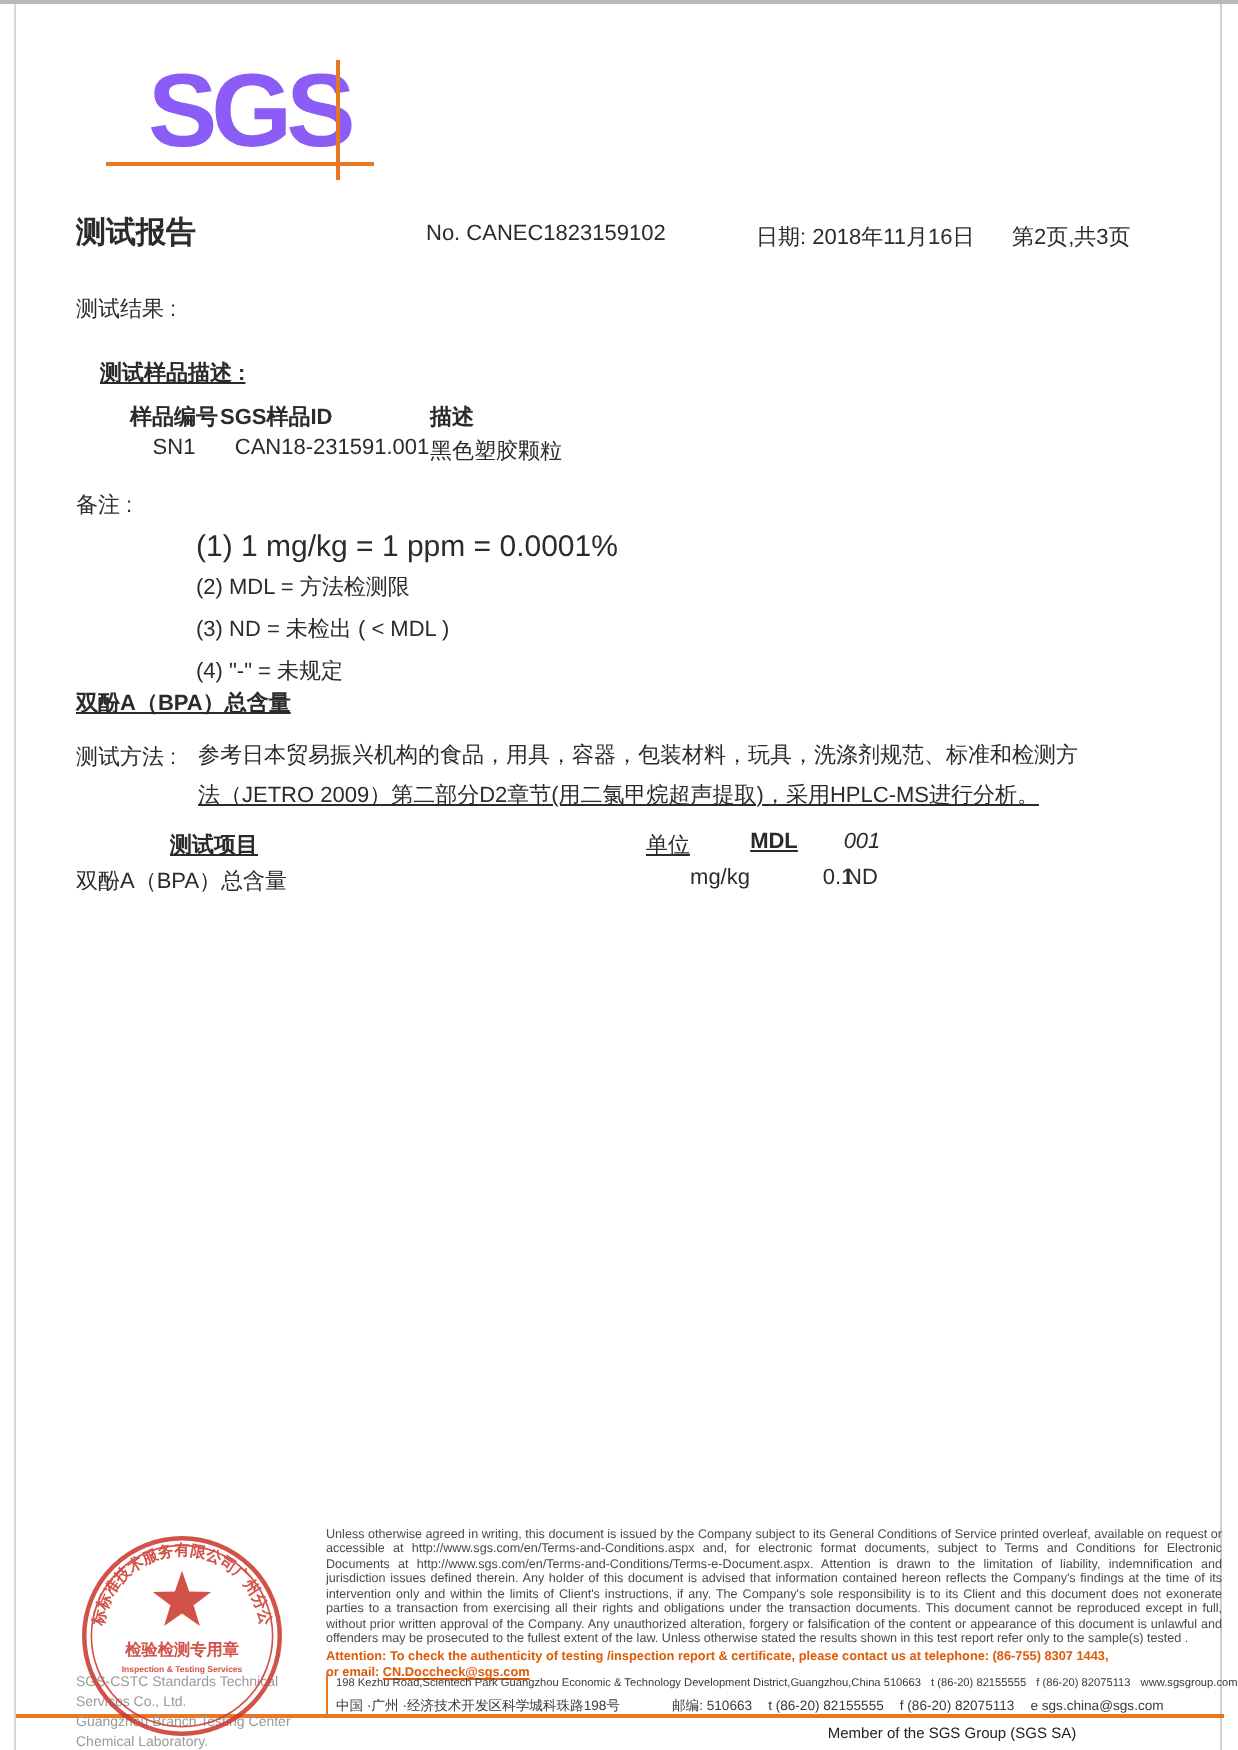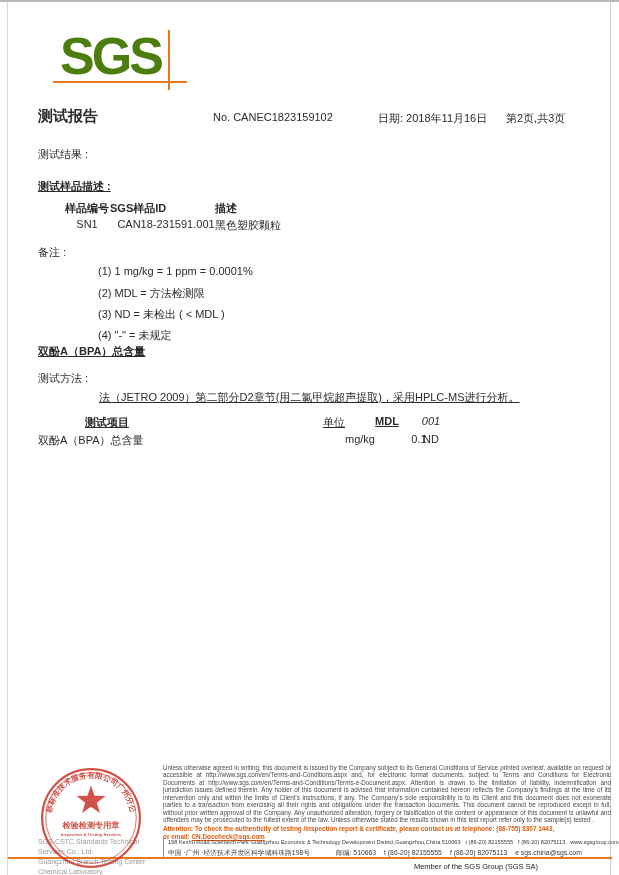--- a/index.html
+++ b/index.html
@@ -4,40 +4,40 @@
 <style>
   html,body{margin:0;padding:0;background:#e9e9e9;}
   .page{position:relative;width:619px;height:875px;background:#ffffff;overflow:hidden;
         font-family:"Liberation Sans","DejaVu Sans",sans-serif;color:#2b2b2b;}
   .abs{position:absolute;}
   
   .top-bar{left:0;top:0;width:619px;height:2px;background:#b9b9b9;}
   .left-line{left:7px;top:2px;width:1px;height:873px;background:#d8d8d8;}
   .right-line{left:610px;top:2px;width:1px;height:873px;background:#cfcfcf;}
   
-  .logo-text{left:60px;top:30px;font-size:52px;font-weight:700;letter-spacing:-3px;
-             color:#4d7c0f;line-height:1;}
+  .logo-text{left:74px;top:30px;font-size:52px;font-weight:700;letter-spacing:-3px;
+             color:#8b5cf6;line-height:1;}
   .logo-vline{left:168px;top:30px;width:2px;height:60px;background:#e87722;}
   .logo-hline{left:53px;top:81px;width:134px;height:2px;background:#e87722;}
   
   .doc-title{left:38px;top:107px;font-size:15px;font-weight:700;}
   .report-no{left:213px;top:111px;font-size:11px;}
   .report-date{left:378px;top:111px;font-size:11px;}
   .page-info{left:506px;top:111px;font-size:11px;}
   
   .results-label{left:38px;top:147px;font-size:11px;}
-  .sample-desc-label{left:38px;top:179px;font-size:11px;font-weight:700;text-decoration:underline;}
+  .sample-desc-label{left:50px;top:179px;font-size:11px;font-weight:700;text-decoration:underline;}
   .st-h1{left:40px;top:201px;width:94px;text-align:center;font-size:11px;font-weight:700;}
   .st-h2{left:110px;top:201px;width:112px;text-align:left;font-size:11px;font-weight:700;}
   .st-h3{left:215px;top:201px;font-size:11px;font-weight:700;}
   .st-v1{left:40px;top:218px;width:94px;text-align:center;font-size:11px;}
   .st-v2{left:110px;top:218px;width:112px;text-align:center;font-size:11px;}
   .st-v3{left:215px;top:218px;font-size:11px;}
   .notes-label{left:38px;top:245px;font-size:11px;}
-  .note-1{left:98px;top:265px;font-size:11px;}
+  .note-1{left:98px;top:265px;font-size:15px;}
   .note-2{left:98px;top:286px;font-size:11px;}
   .note-3{left:98px;top:307px;font-size:11px;}
   .note-4{left:98px;top:328px;font-size:11px;}
   .bpa-title{left:38px;top:344px;font-size:11px;font-weight:700;text-decoration:underline;}
   .method-label{left:38px;top:371px;font-size:11px;}
   .method-l1{left:99px;top:370px;font-size:11px;}
   .method-l2{left:99px;top:390px;font-size:11px;text-decoration:underline;}
   
   .rt-h1{left:55px;top:415px;font-size:11px;font-weight:700;text-decoration:underline;margin-left:30px;}
   .rt-h2{left:323px;top:415px;width:52px;font-size:11px;font-weight:400;text-decoration:underline;}
@@ -91,20 +91,21 @@
   <div class="abs st-v3">黑色塑胶颗粒</div>
 
   <div class="abs notes-label">备注 :</div>
   <div class="abs note-1">(1) 1 mg/kg = 1 ppm = 0.0001%</div>
   <div class="abs note-2">(2) MDL = 方法检测限</div>
   <div class="abs note-3">(3) ND = 未检出 ( &lt; MDL )</div>
   <div class="abs note-4">(4) "-" = 未规定</div>
 
   <div class="abs bpa-title">双酚A（BPA）总含量</div>
   <div class="abs method-label">测试方法 :</div>
+  <div class="abs method-l1">参考日本贸易振兴机构的食品，用具，容器，包装材料，玩具，洗涤剂规范、标准和检测方</div>
   <div class="abs method-l2">法（JETRO 2009）第二部分D2章节(用二氯甲烷超声提取)，采用HPLC-MS进行分析。</div>
 
   <div class="abs rt-h1">测试项目</div>
   <div class="abs rt-h2">单位</div>
   <div class="abs rt-h3">MDL</div>
   <div class="abs rt-h4">001</div>
   <div class="abs rt-v1">双酚A（BPA）总含量</div>
   <div class="abs rt-v2">mg/kg</div>
   <div class="abs rt-v3">0.1</div>
   <div class="abs rt-v4">ND</div>

